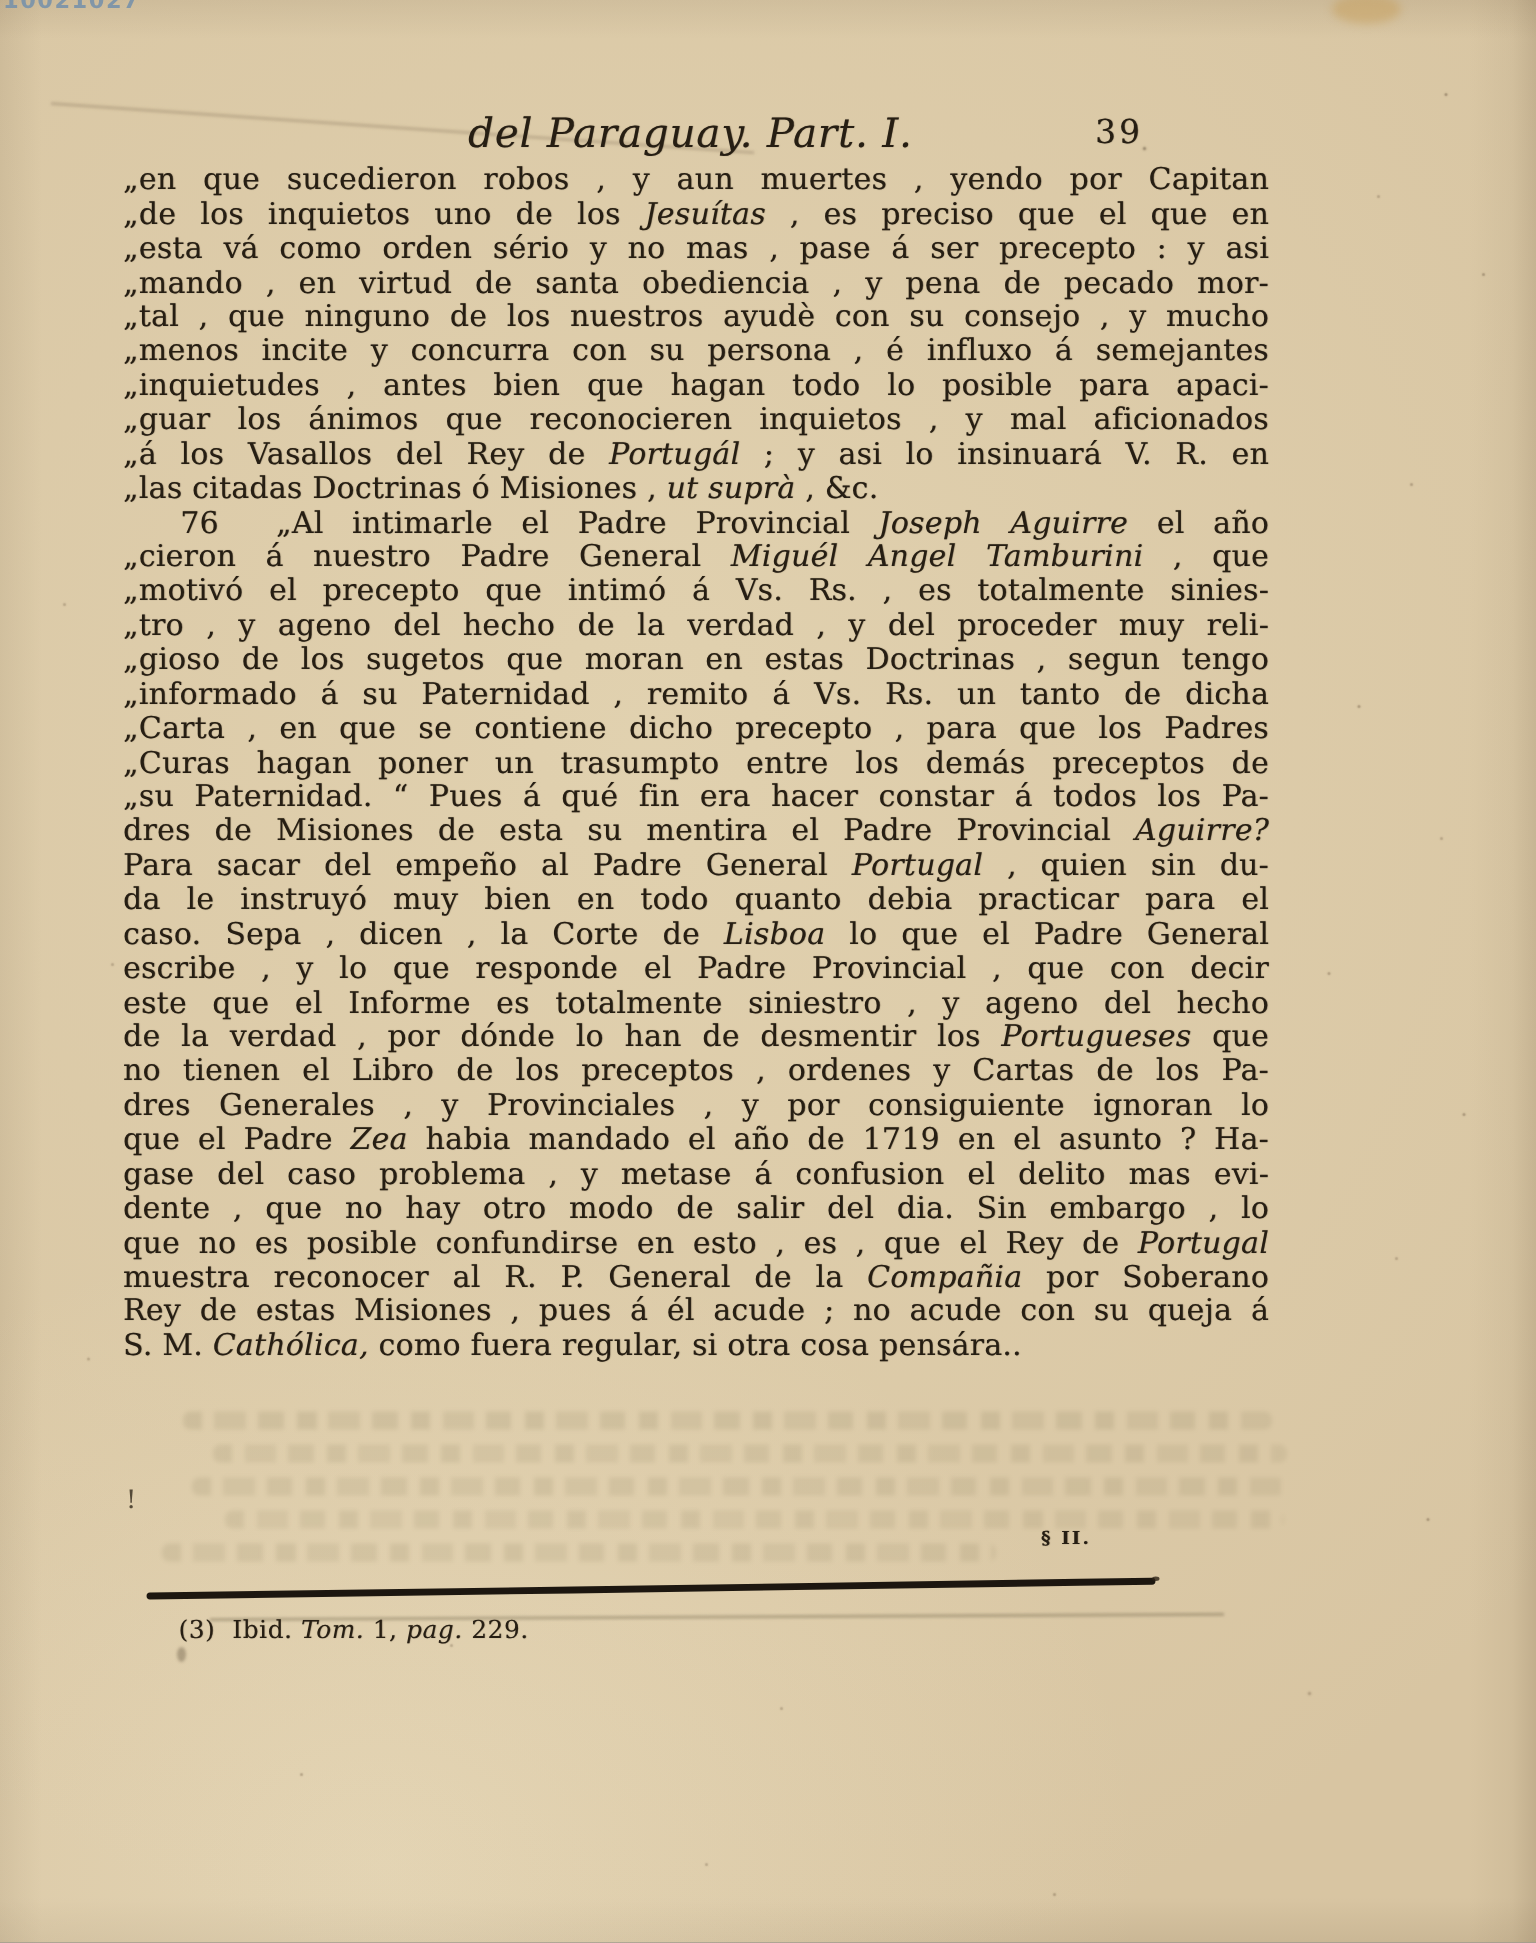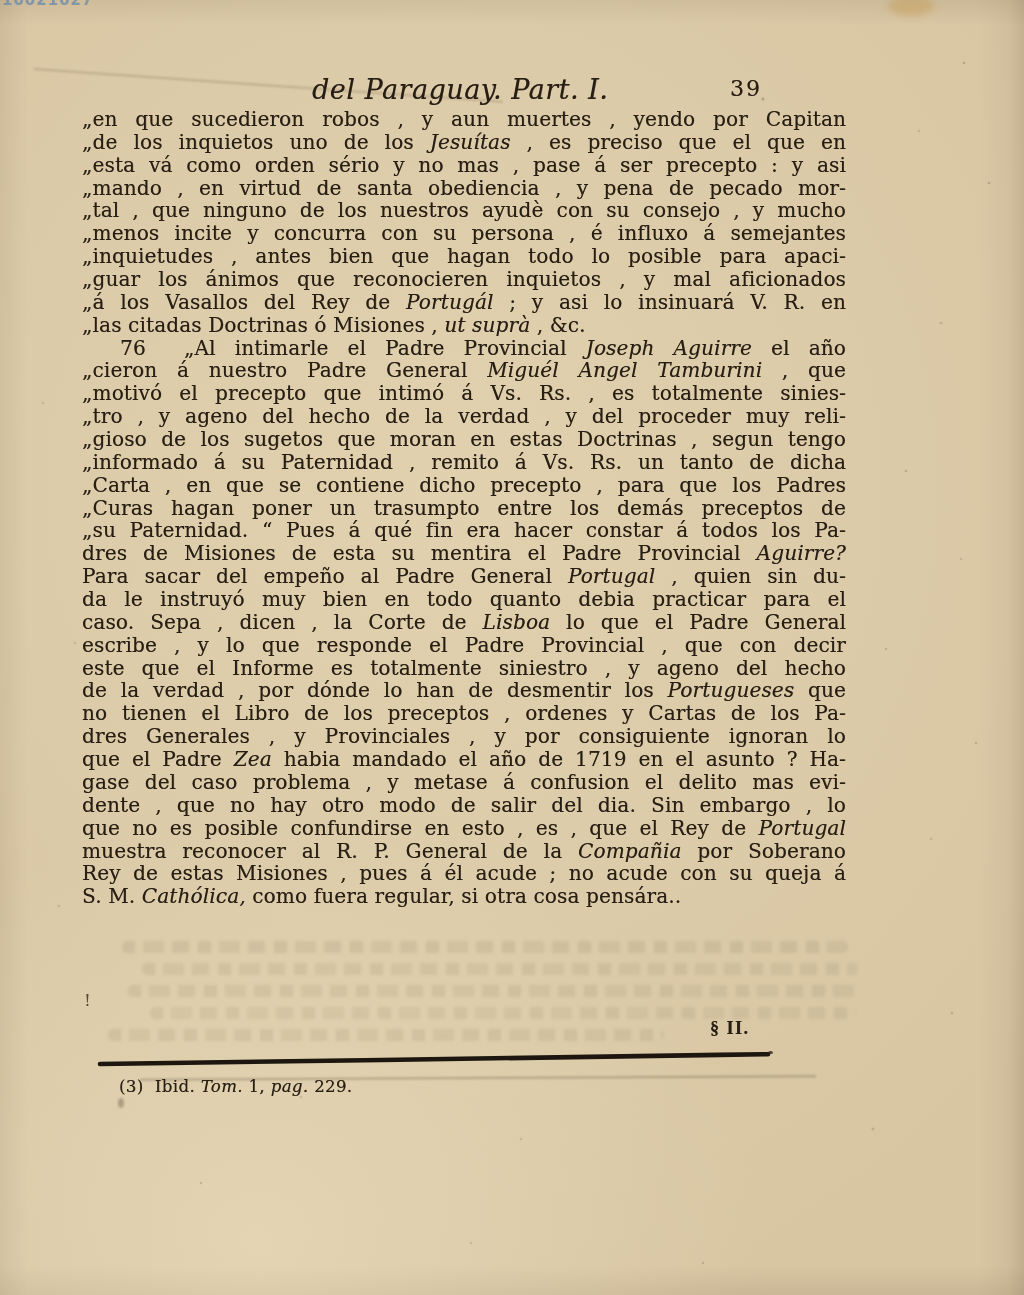--- a/index.html
+++ b/index.html
@@ -34,22 +34,22 @@
     font-size:20px; line-height:22.86px; letter-spacing:.15px;
   }
   .line{
     text-align:justify; text-align-last:justify;
     white-space:normal; height:22.86px; overflow:visible;
   }
   .line.short{ text-align:left; text-align-last:left; }
   .it{ font-style:italic; }
   
   .section-mark{
-    position:absolute; left:710px; top:1018px;
-    font-size:18px; font-weight:700; letter-spacing:1.5px;font-family:Liberation Serif, serif;
+    position:absolute; left:694px; top:1018px;
+    font-size:12px; font-weight:700; letter-spacing:1.5px;
   }
   
   .rule-svg{ position:absolute; left:92px; top:1044px; }
   .rule-dot{ position:absolute; left:768px; top:1051px; width:5px; height:3px; background:#2a2115; border-radius:50%; opacity:.8;}
   .bleed-rule{
     position:absolute; left:140px; top:1077px; width:676px; height:2px;
     background:rgba(112,101,74,.42); filter:blur(1px); transform:rotate(-.3deg);
   }
   
   .footnote{

